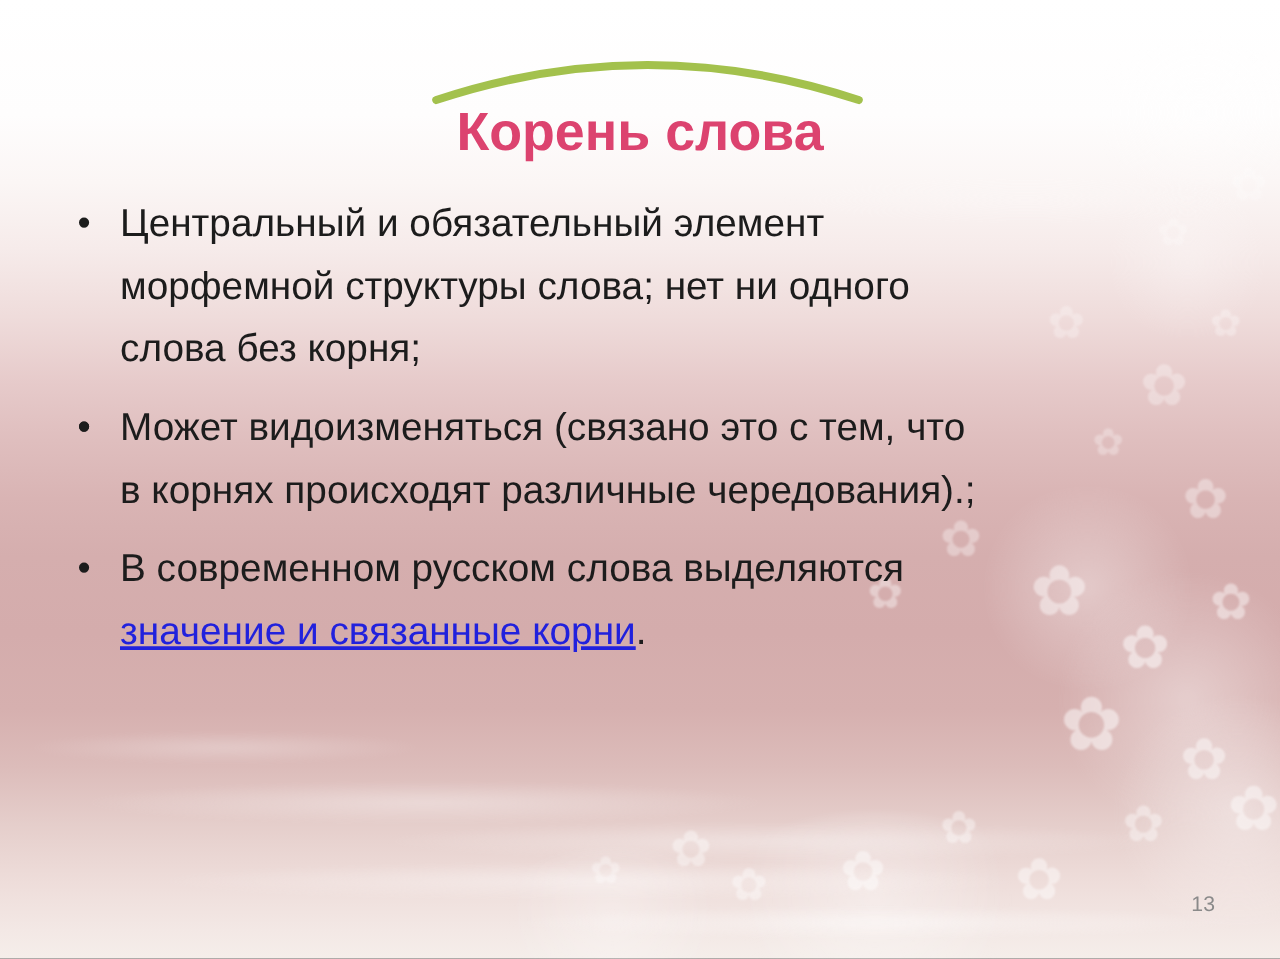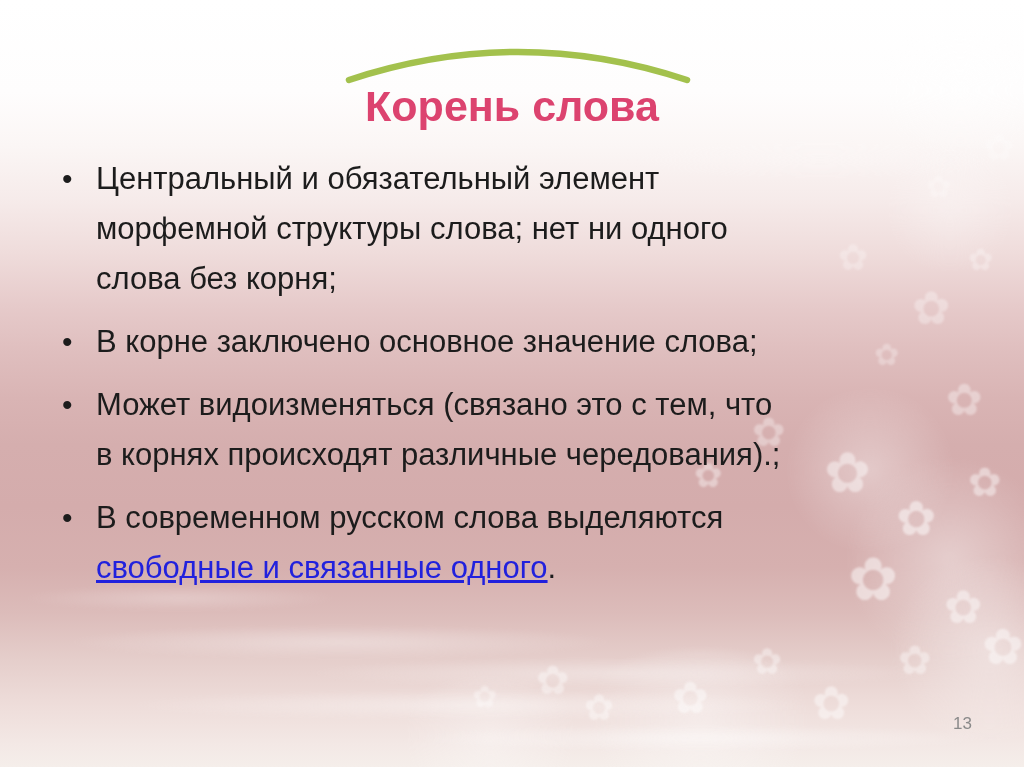--- a/index.html
+++ b/index.html
@@ -109,22 +109,22 @@
   <svg class="arc" width="356" height="48" viewBox="0 0 356 48">
     <path d="M 9,40 Q 178,-16 347,40" fill="none" stroke="#a3c14d" stroke-width="6.5" stroke-linecap="round"></path>
   </svg>
 
   <h1 class="title">Корень слова</h1>
 
   <ul class="bullets">
     <li><span class="marker">•</span><span class="btext">Центральный и обязательный элемент
 морфемной структуры слова; нет ни одного
 слова без корня;</span></li>
-    <li><span class="marker">•</span><span class="btext">В корне заключено основное значение слова;</span></li>
+    <li><span class="marker">•</span></li>
     <li><span class="marker">•</span><span class="btext">Может видоизменяться (связано это с тем, что
 в корнях происходят различные чередования).;</span></li>
     <li><span class="marker">•</span><span class="btext"><span>В современном русском слова выделяются
-</span><a class="link">свободные и связанные одного</a><span>.</span></span></li>
+</span><a class="link">значение и связанные корни</a><span>.</span></span></li>
   </ul>
 
   <div class="pagenum">13</div>
 
 </div>
 
 </body></html>

